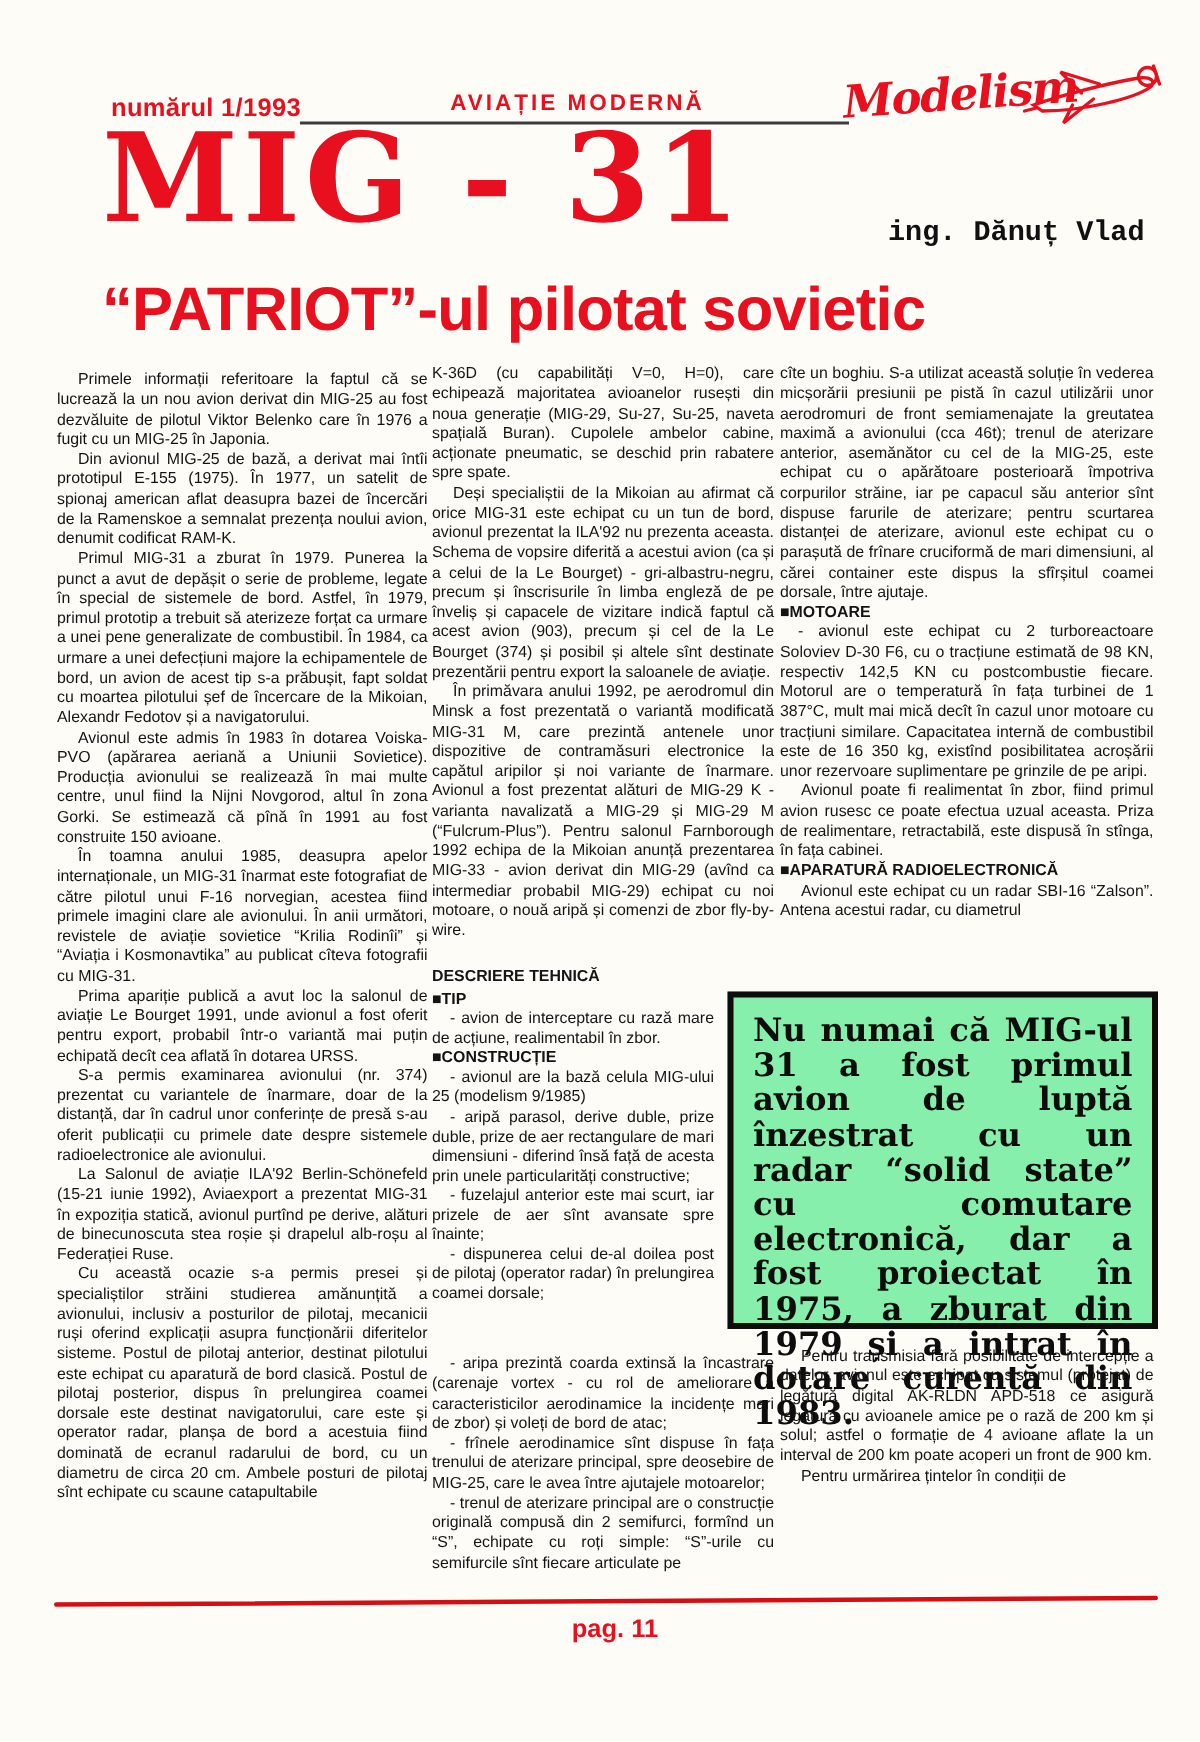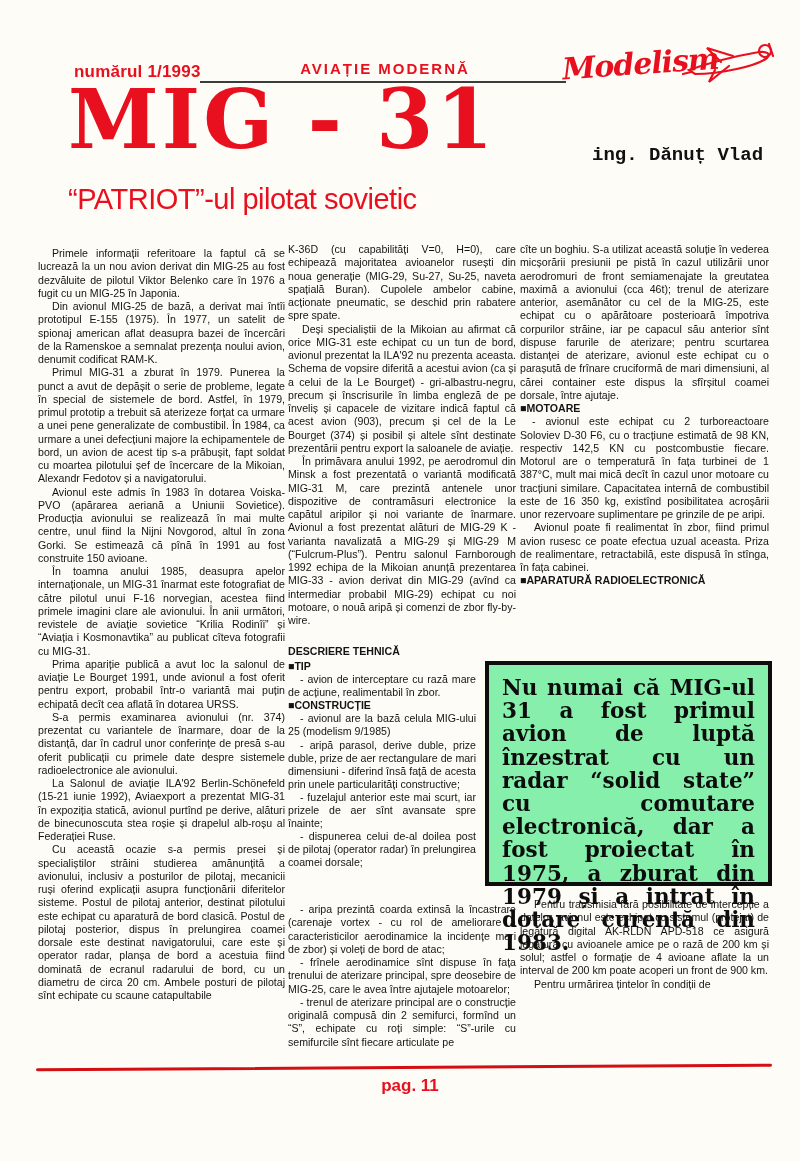--- a/index.html
+++ b/index.html
@@ -16,21 +16,21 @@
     font-size:15px; font-weight:bold; letter-spacing:2px;}
   .logo{position:absolute; left:556px; top:36px; width:220px; height:60px;}
   .logo-text{position:absolute; left:6px; top:10px; font-family:"DejaVu Serif", serif;
     font-style:italic; font-weight:bold; font-size:30px; transform:rotate(-4deg); letter-spacing:-1px;}
   .logo-plane{position:absolute; right:0; top:0;}
   
   .big-title{position:absolute; left:68px; top:78px; font-family:"DejaVu Serif", serif;
     font-weight:bold; font-size:82px; letter-spacing:3px; line-height:1;}
   .author{position:absolute; left:592px; top:144px; font-family:Liberation Mono, monospace;
     font-weight:bold; font-size:19px; color:#111;}
-  .subtitle{position:absolute; left:68px; top:183px; font-size:29px; font-weight:normal; letter-spacing:-.5px; white-space:nowrap;}
+  .subtitle{position:absolute; left:68px; top:183px; font-size:41px; font-weight:bold; letter-spacing:-.5px; white-space:nowrap;}
   
   .col{position:absolute; text-align:justify; font-size:10.6px; line-height:13.25px; color:#141414;}
   .col p{margin:0;}
   .col p.ind{text-indent:14px;}
   .col p.item{text-indent:12px;}
   .col1{left:38px;  top:247px; width:247px; height:820px;}
   .col2a{left:288px; top:243px; width:228px;}
   .col2head{left:288px; top:645px; width:228px; font-weight:bold;}
   .col2b{left:288px; top:660px; width:188px; line-height:13.1px;}
   .col2c{left:288px; top:903px; width:228px;}
@@ -110,20 +110,21 @@
     <p class="item">- frînele aerodinamice sînt dispuse în fața trenului de aterizare principal, spre deosebire de MIG-25, care le avea între ajutajele motoarelor;</p>
     <p class="item">- trenul de aterizare principal are o construcție originală compusă din 2 semifurci, formînd un “S”, echipate cu roți simple: “S”-urile cu semifurcile sînt fiecare articulate pe</p>
   </div>
 
   <div class="col col3a">
     <p>cîte un boghiu. S-a utilizat această soluție în vederea micșorării presiunii pe pistă în cazul utilizării unor aerodromuri de front semiamenajate la greutatea maximă a avionului (cca 46t); trenul de aterizare anterior, asemănător cu cel de la MIG-25, este echipat cu o apărătoare posterioară împotriva corpurilor străine, iar pe capacul său anterior sînt dispuse farurile de aterizare; pentru scurtarea distanței de aterizare, avionul este echipat cu o parașută de frînare cruciformă de mari dimensiuni, al cărei container este dispus la sfîrșitul coamei dorsale, între ajutaje.</p>
     <p class="subhead">■MOTOARE</p>
     <p class="item">- avionul este echipat cu 2 turboreactoare Soloviev D-30 F6, cu o tracțiune estimată de 98 KN, respectiv 142,5 KN cu postcombustie fiecare. Motorul are o temperatură în fața turbinei de 1 387°C, mult mai mică decît în cazul unor motoare cu tracțiuni similare. Capacitatea internă de combustibil este de 16 350 kg, existînd posibilitatea acroșării unor rezervoare suplimentare pe grinzile de pe aripi.</p>
     <p class="ind">Avionul poate fi realimentat în zbor, fiind primul avion rusesc ce poate efectua uzual aceasta. Priza de realimentare, retractabilă, este dispusă în stînga, în fața cabinei.</p>
     <p class="subhead">■APARATURĂ RADIOELECTRONICĂ</p>
+    <p class="ind">Avionul este echipat cu un radar SBI-16 “Zalson”. Antena acestui radar, cu diametrul</p>
   </div>
 
   <div class="quote-box">
     <p>Nu numai că MIG-ul 31 a fost primul avion de luptă înzestrat cu un radar “solid state” cu comutare electronică, dar a fost proiectat în 1975, a zburat din 1979 și a intrat în dotare curentă din 1983.</p>
   </div>
 
   <div class="col col3b">
     <p class="ind">Pentru transmisia fără posibilitate de intercepție a datelor, avionul este echipat cu sistemul (protejat) de legătură digital AK-RLDN APD-518 ce asigură legătura cu avioanele amice pe o rază de 200 km și solul; astfel o formație de 4 avioane aflate la un interval de 200 km poate acoperi un front de 900 km.</p>
     <p class="ind">Pentru urmărirea țintelor în condiții de</p>
   </div>

